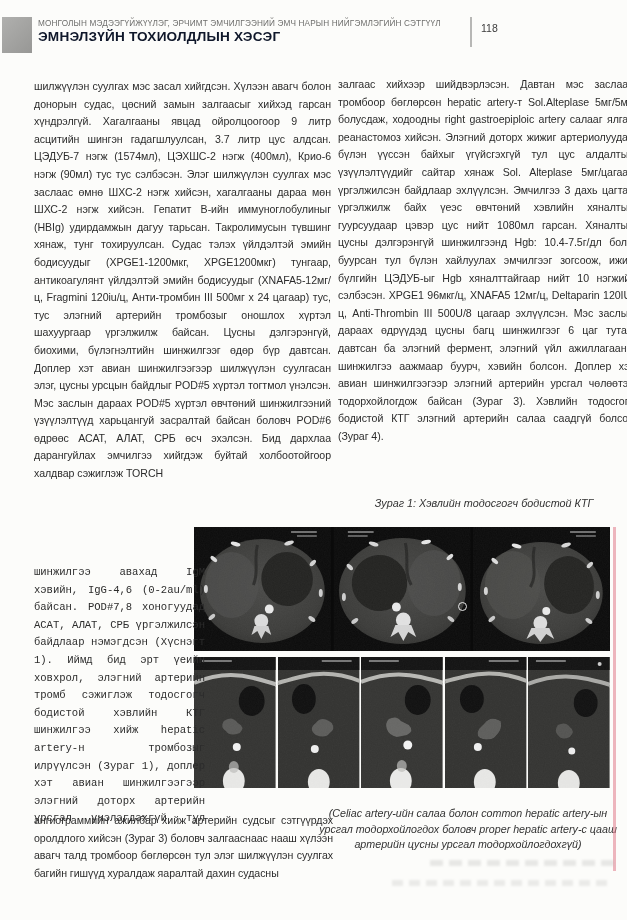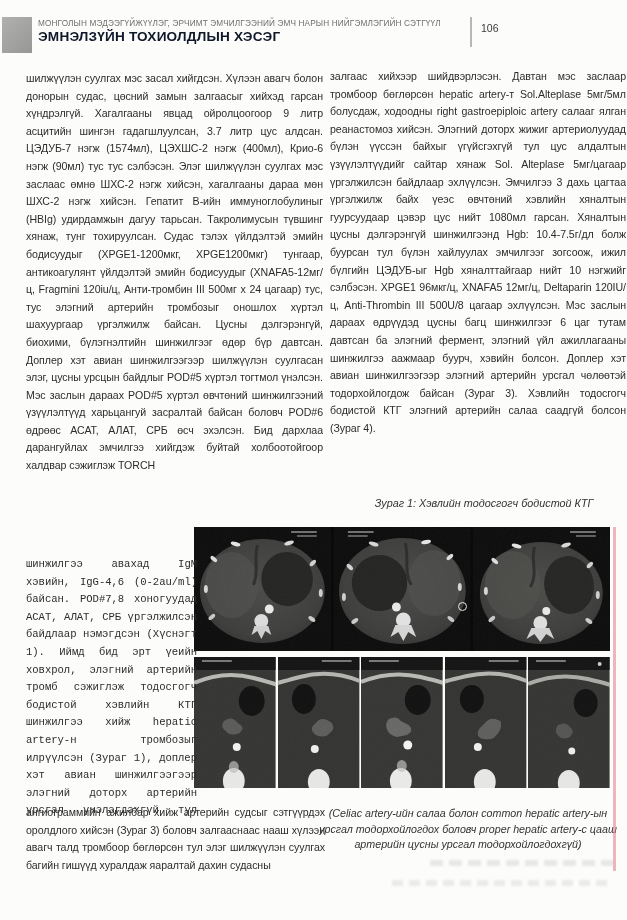--- a/index.html
+++ b/index.html
@@ -8,21 +8,21 @@
   
   .hdr-square{position:absolute;left:2px;top:17px;width:30px;height:36px;
               background:linear-gradient(135deg,#b0b0ae,#979795);}
   .hdr-journal{position:absolute;left:38px;top:19px;width:430px;font-size:8.2px;
                color:#6e6e6c;letter-spacing:.15px;white-space:nowrap;}
   .hdr-section{position:absolute;left:38px;top:29px;font-size:13.6px;font-weight:bold;
                color:#0f172a;letter-spacing:.2px;white-space:nowrap;}
   .hdr-divider{position:absolute;left:470px;top:17px;width:2px;height:30px;background:#b7b7b5;}
   .hdr-page{position:absolute;left:481px;top:22px;font-size:10.5px;color:#3c3c3c;}
   
-  .col-block{position:absolute;margin:8px;font-size:10.6px;line-height:17.6px;color:#2c2c2c;
+  .col-block{position:absolute;margin:16px;font-size:10.6px;line-height:17.6px;color:#2c2c2c;
              text-align:justify;letter-spacing:-.05px;overflow:hidden;}
   .left-top{left:18px;top:62px;width:297px;height:463px;}
   .right-top{left:322px;top:60px;width:296px;height:436px;}
   .left-narrow{left:18px;top:548px;width:171px;height:268px;font-family:Liberation Mono, monospace;}
   .left-bottom{left:18px;top:796px;width:299px;height:95px;}
   
   .fig-caption{position:absolute;left:336px;top:496px;width:296px;text-align:center;
                font-style:italic;font-size:10.8px;line-height:15.5px;color:#333;}
   .bottom-caption{position:absolute;left:318px;top:806px;width:300px;text-align:center;
                   font-style:italic;font-size:10.7px;line-height:15.5px;color:#333;}
@@ -49,21 +49,21 @@
 </style>
 </head>
 <body>
 
 <div class="page">
 
   <div class="hdr-square"></div>
   <div class="hdr-journal">МОНГОЛЫН МЭДЭЭГҮЙЖҮҮЛЭГ, ЭРЧИМТ ЭМЧИЛГЭЭНИЙ ЭМЧ НАРЫН НИЙГЭМЛЭГИЙН СЭТГҮҮЛ</div>
   <div class="hdr-section">ЭМНЭЛЗҮЙН ТОХИОЛДЛЫН ХЭСЭГ</div>
   <div class="hdr-divider"></div>
-  <div class="hdr-page">106</div>
+  <div class="hdr-page">118</div>
 
   <p class="col-block left-top">шилжүүлэн суулгах мэс засал хийгдсэн. Хүлээн авагч болон донорын судас, цөсний замын залгаасыг хийхэд гарсан хүндрэлгүй. Хагалгааны явцад ойролцоогоор 9 литр асцитийн шингэн гадагшлуулсан, 3.7 литр цус алдсан. ЦЭДУБ-7 нэгж (1574мл), ЦЭХШС-2 нэгж (400мл), Крио-6 нэгж (90мл) тус тус сэлбэсэн. Элэг шилжүүлэн суулгах мэс заслаас өмнө ШХС-2 нэгж хийсэн, хагалгааны дараа мөн ШХС-2 нэгж хийсэн. Гепатит В-ийн иммуноглобулиныг (HBIg) удирдамжын дагуу тарьсан. Такролимусын түвшинг хянаж, тунг тохируулсан. Судас тэлэх үйлдэлтэй эмийн бодисуудыг (XPGE1-1200мкг, XPGE1200мкг) тунгаар, антикоагулянт үйлдэлтэй эмийн бодисуудыг (XNAFA5-12мг/ц, Fragmini 120iu/ц, Анти-тромбин III 500мг х 24 цагаар) тус, тус элэгний артерийн тромбозыг оношлох хүртэл шахуургаар үргэлжилж байсан. Цусны дэлгэрэнгүй, биохими, бүлэгнэлтийн шинжилгээг өдөр бүр давтсан. Доплер хэт авиан шинжилгээгээр шилжүүлэн суулгасан элэг, цусны урсцын байдлыг POD#5 хүртэл тогтмол үнэлсэн. Мэс заслын дараах POD#5 хүртэл өвчтөний шинжилгээний үзүүлэлтүүд харьцангуй засралтай байсан боловч POD#6 өдрөөс АСАТ, АЛАТ, СРБ өсч эхэлсэн. Бид дархлаа дарангуйлах эмчилгээ хийгдэж буйтай холбоотойгоор халдвар сэжиглэж TORCH</p>
   <p class="col-block right-top">залгаас хийхээр шийдвэрлэсэн. Давтан мэс заслаар тромбоор бөглөрсөн hepatic artery-т Sol.Alteplase 5мг/5мл болусдаж, ходоодны right gastroepiploic artery салааг ялган реанастомоз хийсэн. Элэгний доторх жижиг артериолуудад бүлэн үүссэн байхыг үгүйсгэхгүй тул цус алдалтын үзүүлэлтүүдийг сайтар хянаж Sol. Alteplase 5мг/цагаар үргэлжилсэн байдлаар эхлүүлсэн. Эмчилгээ 3 дахь цагтаа үргэлжилж байх үеэс өвчтөний хэвлийн хяналтын гуурсуудаар цэвэр цус нийт 1080мл гарсан. Хяналтын цусны дэлгэрэнгүй шинжилгээнд Hgb: 10.4-7.5г/дл болж буурсан тул бүлэн хайлуулах эмчилгээг зогсоож, ижил бүлгийн ЦЭДУБ-ыг Hgb хяналттайгаар нийт 10 нэгжийг сэлбэсэн. XPGE1 96мкг/ц, XNAFA5 12мг/ц, Deltaparin 120IU/ц, Anti-Thrombin III 500U/8 цагаар эхлүүлсэн. Мэс заслын дараах өдрүүдэд цусны багц шинжилгээг 6 цаг тутам давтсан ба элэгний фермент, элэгний үйл ажиллагааны шинжилгээ аажмаар буурч, хэвийн болсон. Доплер хэт авиан шинжилгээгээр элэгний артерийн урсгал чөлөөтэй тодорхойлогдож байсан (Зураг 3). Хэвлийн тодосгогч бодистой КТГ элэгний артерийн салаа саадгүй болсон (Зураг 4).</p>
 
   <div class="fig-caption">
     <div>Зураг 1: Хэвлийн тодосгогч бодистой КТГ</div>
   </div>
 
   <figure class="ct-figure">
     <div class="ct-row1">

